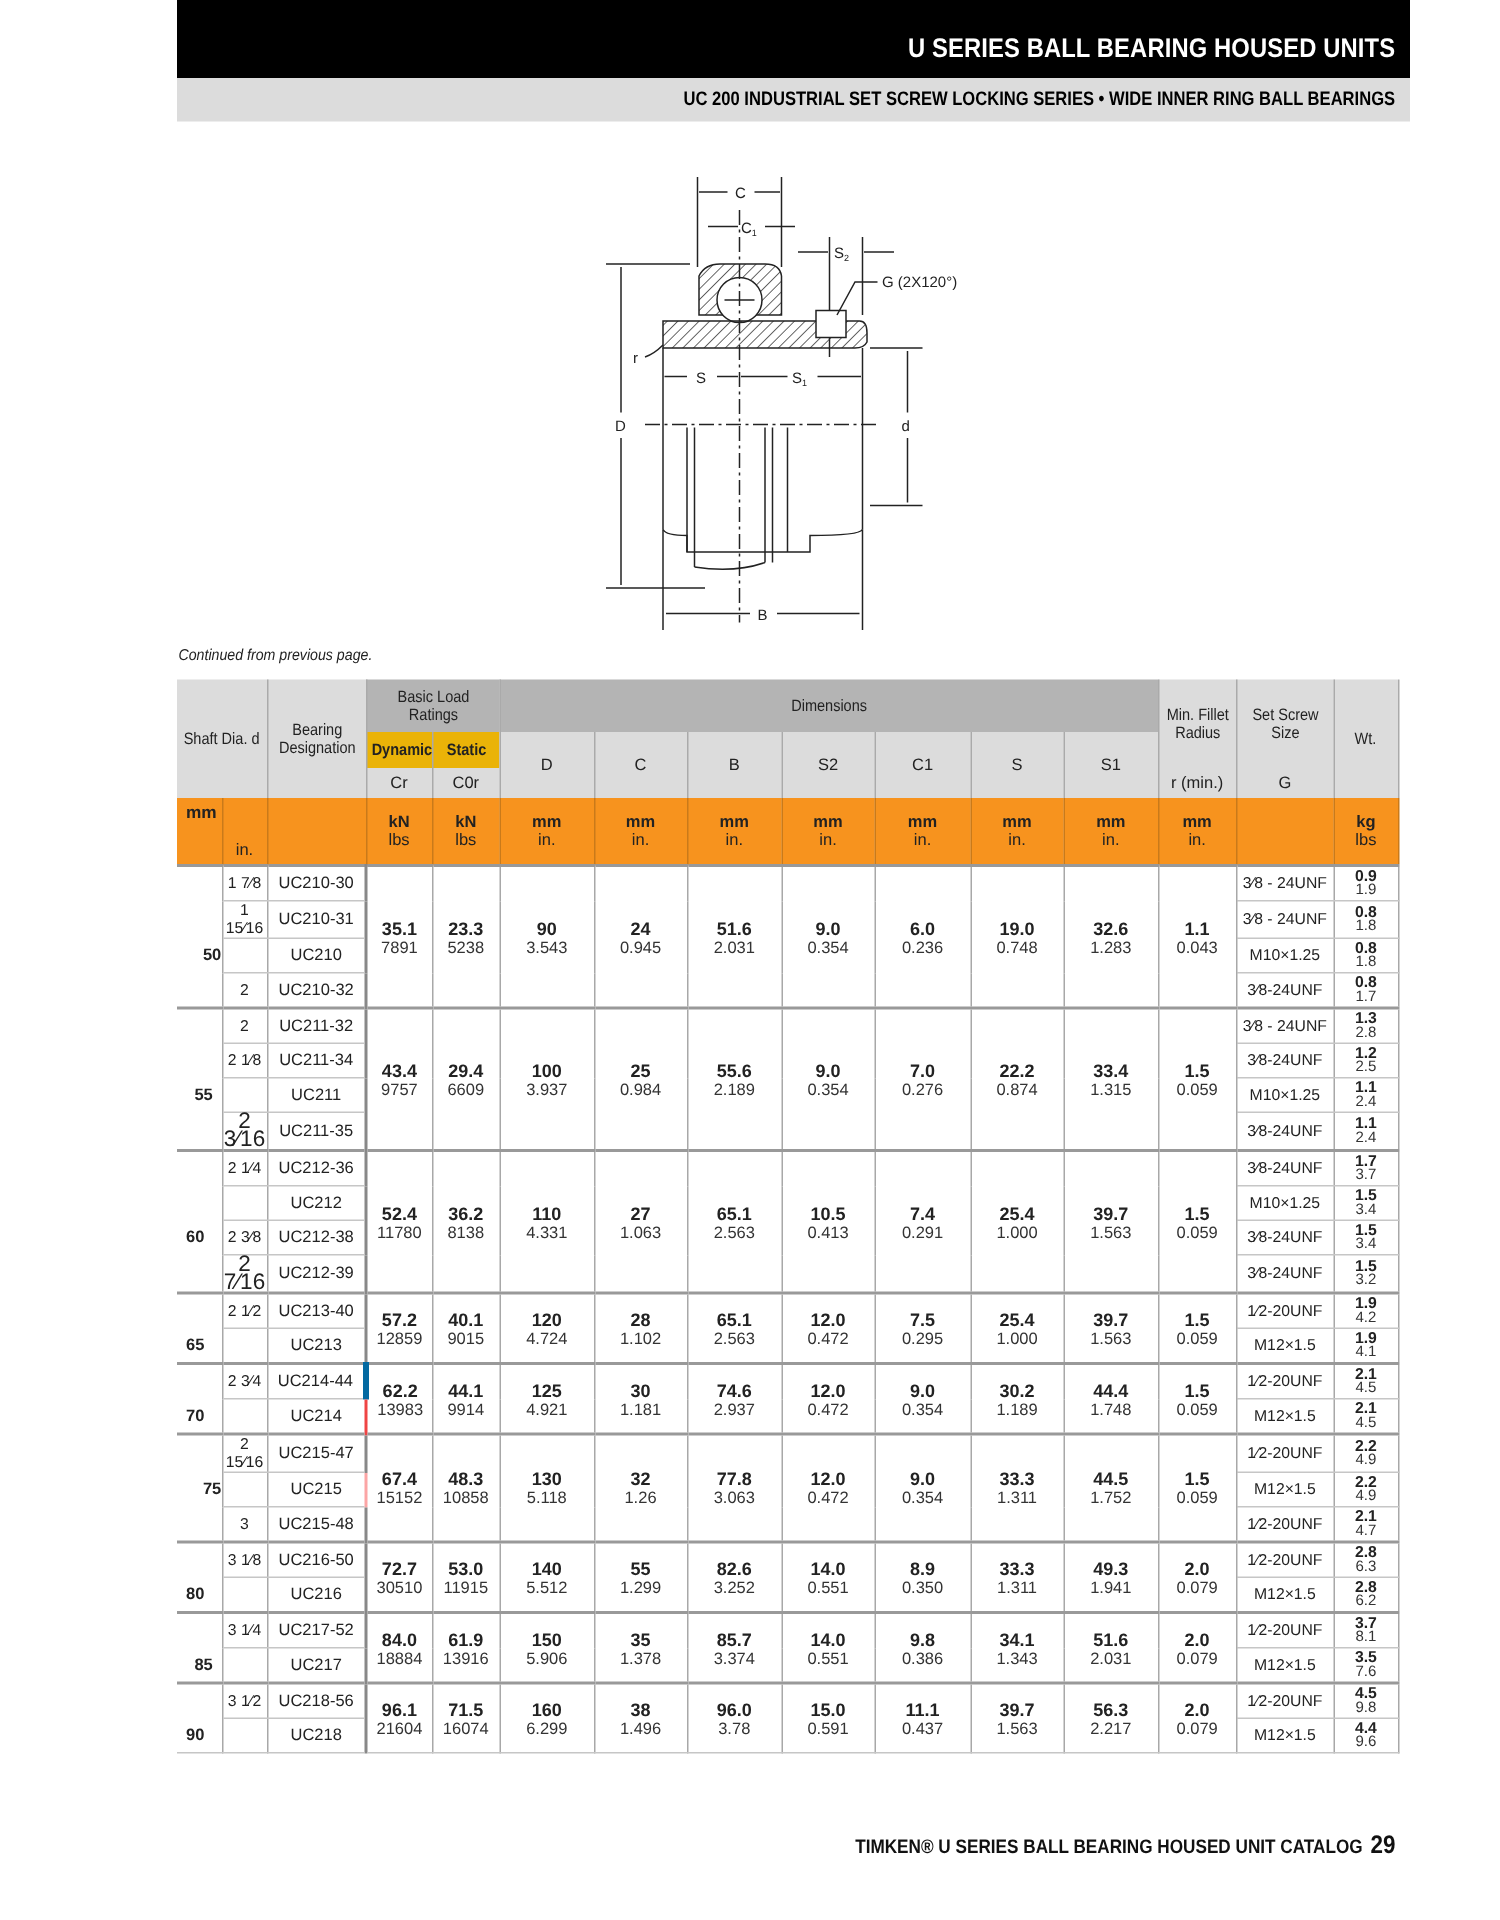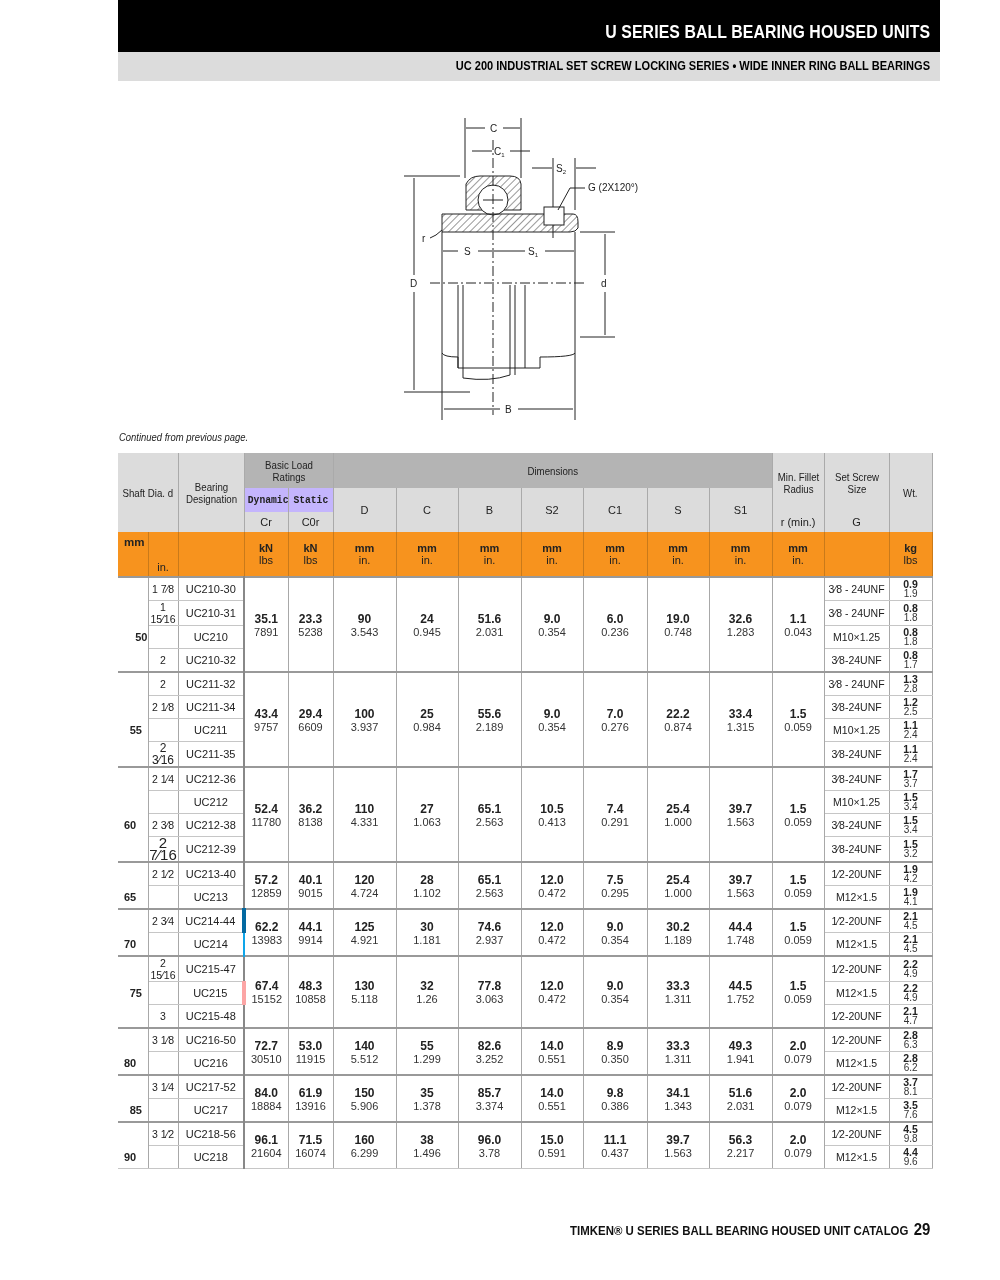--- a/index.html
+++ b/index.html
@@ -12,21 +12,21 @@
   .sub-bar span { position:absolute; right:10px; top:6px; color:#000; font-weight:bold;
                   font-size:13px; transform:scaleX(0.85); transform-origin:right; white-space:nowrap; }
   .diagram { position:absolute; left:400px; top:110px; width:260px; height:320px; }
   .cont { position:absolute; left:119px; top:431px; font-size:10.5px; font-style:italic; color:#222;
           transform:scaleX(0.9); transform-origin:left; }
   table.spec { position:absolute; left:118px; top:453px; border-collapse:collapse; table-layout:fixed;
                width:814px; font-size:11px; }
   table.spec td, table.spec th { padding:0; text-align:center; vertical-align:middle; line-height:12px; }
   .h-light { background:#dcdcdc; font-weight:normal; color:#222; }
   .h-dark { background:#b4b4b4; font-weight:normal; color:#222; }
-  .h-mid { background:#c4b5fd;font-family:Liberation Mono, monospace; }
+  .h-mid { background:#eab308; }
   thead th { border-right:1px solid #aaa; }
   .orange td { background:#f7931e; height:38px; border-right:1px solid #c97a1a; }
   .orange .top { font-weight:bold; display:block; }
   tbody td { border-right:1px solid #a8a8a8; border-bottom:1px solid #c6c6c6; height:22px; }
   tbody tr.grp-start td { border-top:2px solid #999; }
   .b { font-weight:bold; display:block; font-size:12px; line-height:14px; }
   .n { display:block; font-size:11px; line-height:12px; color:#333; }
   .wt .b { font-size:10.5px; line-height:10px; }
   .wt .n { font-size:10px; line-height:10px; }
   .mmcell { font-weight:bold; font-size:11.5px; text-align:left !important; padding-left:6px !important; vertical-align:bottom !important; padding-bottom:2px !important; border-bottom:none !important; }
@@ -337,21 +337,21 @@
         <td style="font-size:10.5px"></td>
         <td style="border-right:2px solid #888">UC211</td>
         <td style="font-size:10.5px">M10×1.25</td>
         <td class="wt">
           <span class="b">1.1</span>
           <span class="n">2.4</span>
         </td>
       </tr>
       <tr>
         <td class="sd" style="text-align:left;padding-left:6px"></td>
-        <td style="font-size:12px">2 3⁄16</td>
+        <td style="font-size:15px">2 3⁄16</td>
         <td style="border-right:2px solid #888">UC211-35</td>
         <td style="font-size:10.5px">3⁄8-24UNF</td>
         <td class="wt">
           <span class="b">1.1</span>
           <span class="n">2.4</span>
         </td>
       </tr>
       <tr class="grp-start">
         <td class="sd" style="border-bottom:none;text-align:left;padding-left:6px"></td>
         <td style="font-size:10.5px">2 1⁄4</td>
@@ -538,21 +538,21 @@
         </td>
         <td style="font-size:10.5px">1⁄2-20UNF</td>
         <td class="wt">
           <span class="b">2.1</span>
           <span class="n">4.5</span>
         </td>
       </tr>
       <tr>
         <td class="sd" style="text-align:left;padding-left:6px"><span>70</span></td>
         <td style="font-size:10.5px"></td>
-        <td style="border-right:2px solid #0ea5e9">UC214</td>
+        <td style="border-right:2px solid #ef4444">UC214</td>
         <td style="font-size:10.5px">M12×1.5</td>
         <td class="wt">
           <span class="b">2.1</span>
           <span class="n">4.5</span>
         </td>
       </tr>
       <tr class="grp-start">
         <td class="sd" style="border-bottom:none;text-align:left;padding-left:6px"></td>
         <td style="font-size:10.5px">2 15⁄16</td>
         <td style="border-right:2px solid #888">UC215-47</td>
@@ -596,23 +596,23 @@
           <span class="b">1.5</span>
           <span class="n">0.059</span>
         </td>
         <td style="font-size:10.5px">1⁄2-20UNF</td>
         <td class="wt">
           <span class="b">2.2</span>
           <span class="n">4.9</span>
         </td>
       </tr>
       <tr>
-        <td class="sd" style="border-bottom:none;text-align:center;padding-left:6px"><span>75</span></td>
+        <td class="sd" style="border-bottom:none;text-align:right;padding-left:6px"><span>75</span></td>
         <td style="font-size:10.5px"></td>
-        <td style="border-right:4px solid #fca5a5">UC215</td>
+        <td style="border-right:2px solid #fca5a5">UC215</td>
         <td style="font-size:10.5px">M12×1.5</td>
         <td class="wt">
           <span class="b">2.2</span>
           <span class="n">4.9</span>
         </td>
       </tr>
       <tr>
         <td class="sd" style="text-align:left;padding-left:6px"></td>
         <td style="font-size:10.5px">3</td>
         <td style="border-right:2px solid #888">UC215-48</td>

